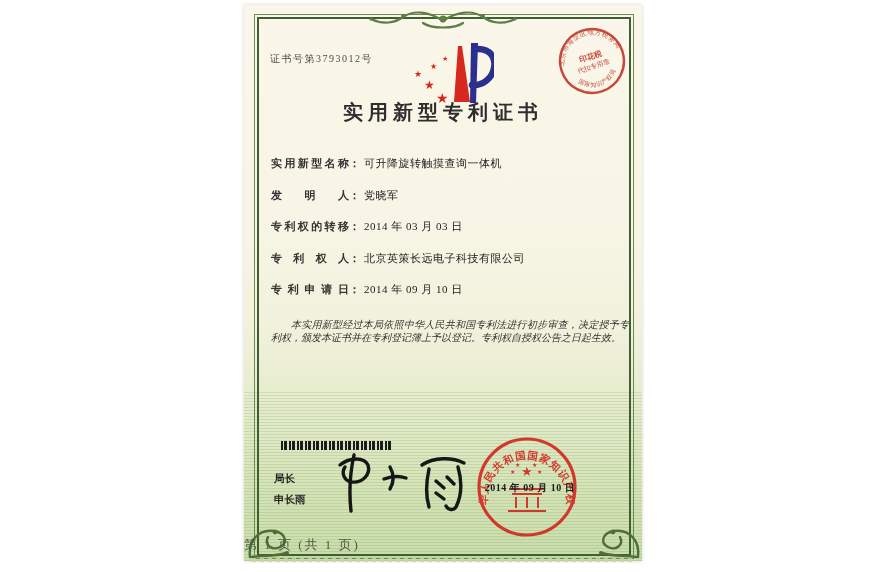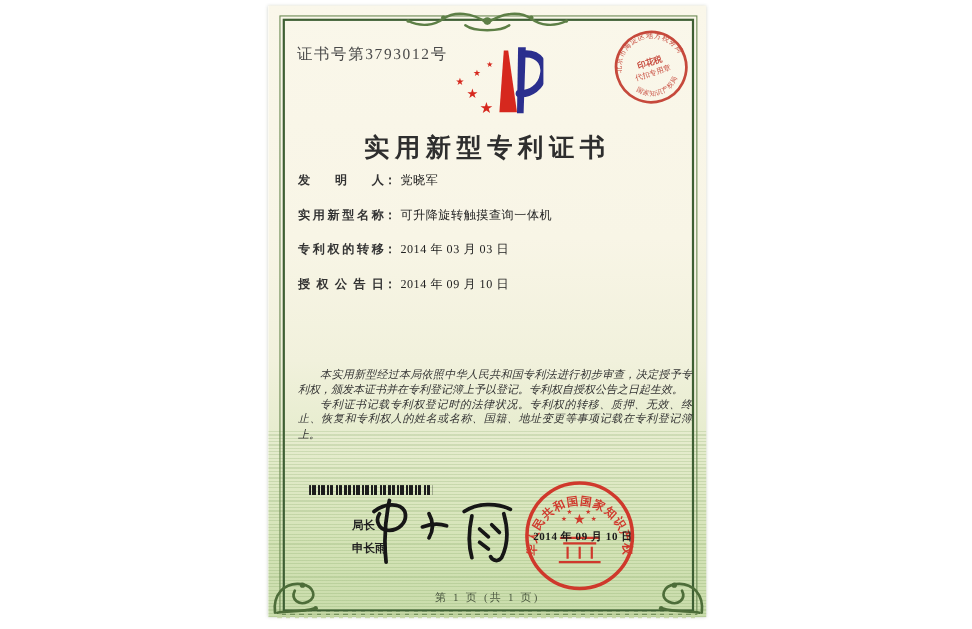--- a/index.html
+++ b/index.html
@@ -11,49 +11,49 @@
     background:linear-gradient(180deg,#faf7ea 0%,#f8f5e6 38%,#f1f1dc 58%,#e3ebca 74%,#d4e3b6 88%,#c9dcab 100%);
     box-shadow:0 0 3px rgba(60,70,40,.25);}
   .guilloche{position:absolute;left:0;right:0;bottom:0;height:170px;
     background:repeating-linear-gradient(0deg, rgba(110,150,80,.20) 0 1px, rgba(255,255,255,0) 1px 3px);
     pointer-events:none;}
   .border-frame{position:absolute;left:13px;top:12px;right:11px;bottom:5px;
     border:2px solid #3e5f33; outline:1px solid #6d8a54; outline-offset:2px;}
   .lace{position:absolute;left:8px;right:8px;bottom:-1px;height:6px;
     background:repeating-linear-gradient(90deg,#c3d6a2 0 4px, rgba(255,255,255,0) 4px 8px);opacity:.85;}
 
-  .cert-number{position:absolute;left:26px;top:36px;font-size:14px;color:#4a4a4a;letter-spacing:1.5px;text-align:right;}
+  .cert-number{position:absolute;left:26px;top:47px;font-size:10px;color:#4a4a4a;letter-spacing:1.5px;text-align:right;}
 
   .logo{position:absolute;left:168px;top:36px;width:82px;height:68px;}
   .title{position:absolute;left:0;top:94px;width:100%;text-align:center;
-    font-size:23px;font-weight:bold;color:#2e2e2e;letter-spacing:5px;margin-top:20px;}
+    font-size:20px;font-weight:bold;color:#2e2e2e;letter-spacing:5px;}
 
   .fields{position:absolute;left:27px;top:151px;right:14px;font-size:11px;color:#222;}
   .f-row{height:31.6px;white-space:nowrap;}
   .f-label{display:inline-block;width:78px;text-align:justify;text-align-last:justify;font-weight:bold;color:#333;}
   .f-colon{font-weight:bold;color:#333;}
   .f-value{margin-left:4px;letter-spacing:.5px;}
 
-  .paras{position:absolute;left:27px;right:13px;top:330px;font-size:10px;line-height:13.4px;
+  .paras{position:absolute;left:27px;right:13px;top:313px;font-size:10px;line-height:13.4px;
     color:#333;text-align:justify;font-style:italic;}
   .paras p{margin:0;text-indent:2em;}
 
   .barcode{position:absolute;left:37px;top:436px;width:112px;height:9px;
     background:repeating-linear-gradient(90deg,#1c1c1c 0 2px,rgba(255,255,255,0) 2px 3px,#1c1c1c 3px 6px,rgba(255,255,255,0) 6px 8px);}
 
-  .director{position:absolute;left:30px;top:463px;font-size:10.5px;font-weight:bold;color:#1f1f1f;line-height:21px;margin-left:46px;}
+  .director{position:absolute;left:30px;top:463px;font-size:10.5px;font-weight:bold;color:#1f1f1f;line-height:21px;}
   .signature{position:absolute;left:88px;top:444px;width:140px;height:68px;}
 
   .stamp-tax{position:absolute;left:313px;top:21px;width:70px;height:70px;opacity:.92;}
   .seal{position:absolute;left:230px;top:429px;width:106px;height:106px;opacity:.95;}
   .seal-date{position:absolute;left:230px;top:476px;width:112px;text-align:center;
     font-size:10px;font-weight:bold;color:#1b1b1b;letter-spacing:.5px;white-space:nowrap;}
 
-  .footer{position:absolute;left:0;top:531px;width:100%;text-align:center;
-    font-size:10px;color:#4d5a42;letter-spacing:2px;}
+  .footer{position:absolute;left:0;top:531px;width:100%;
+    font-size:13px;color:#4d5a42;letter-spacing:2px;}
 
   .orn-top{position:absolute;left:50%;top:2px;transform:translateX(-50%);}
   .fl-bl{position:absolute;left:2px;bottom:2px;}
   .fl-br{position:absolute;right:0px;bottom:2px;transform:scaleX(-1);}
 </style>
 </head>
 <body>
 
 <div class="canvas">
   <div class="photo">
@@ -124,36 +124,38 @@
         <text font-size="5.8" letter-spacing="0.5"><textPath href="#taxBot" startOffset="50%" text-anchor="middle">国家知识产权局</textPath></text>
         <text x="34" y="32" font-size="7.5" font-weight="bold" text-anchor="middle">印花税</text>
         <text x="34" y="41.5" font-size="6.5" text-anchor="middle">代扣专用章</text>
       </g>
     </svg>
 
     <div class="title">实用新型专利证书</div>
 
     <div class="fields">
       <div class="f-row">
+        <span class="f-label">实用新型名称</span><span class="f-colon">：</span><span class="f-value">可升降旋转触摸查询一体机</span>
+      </div>
+      <div class="f-row">
         <span class="f-label">发明人</span><span class="f-colon">：</span><span class="f-value">党晓军</span>
       </div>
       <div class="f-row">
-        <span class="f-label">实用新型名称</span><span class="f-colon">：</span><span class="f-value">可升降旋转触摸查询一体机</span>
-      </div>
-      <div class="f-row">
         <span class="f-label">专利权的转移</span><span class="f-colon">：</span><span class="f-value">2014 年 03 月 03 日</span>
       </div>
       <div class="f-row">
-        <span class="f-label">授权公告日</span><span class="f-colon">：</span><span class="f-value">2014 年 09 月 10 日</span>
+        <span class="f-label">专利权人</span><span class="f-colon">：</span><span class="f-value">北京英策长远电子科技有限公司</span>
+      </div>
+      <div class="f-row">
+        <span class="f-label">专利申请日</span><span class="f-colon">：</span><span class="f-value">2014 年 09 月 10 日</span>
       </div>
     </div>
 
     <div class="paras">
       <p>本实用新型经过本局依照中华人民共和国专利法进行初步审查，决定授予专利权，颁发本证书并在专利登记簿上予以登记。专利权自授权公告之日起生效。</p>
-      <p>专利证书记载专利权登记时的法律状况。专利权的转移、质押、无效、终止、恢复和专利权人的姓名或名称、国籍、地址变更等事项记载在专利登记簿上。</p>
     </div>
 
     <div class="barcode"></div>
 
     <div class="director">
       <div>局长</div>
       <div>申长雨</div>
     </div>
 
     <svg class="signature" viewBox="0 0 140 68">

